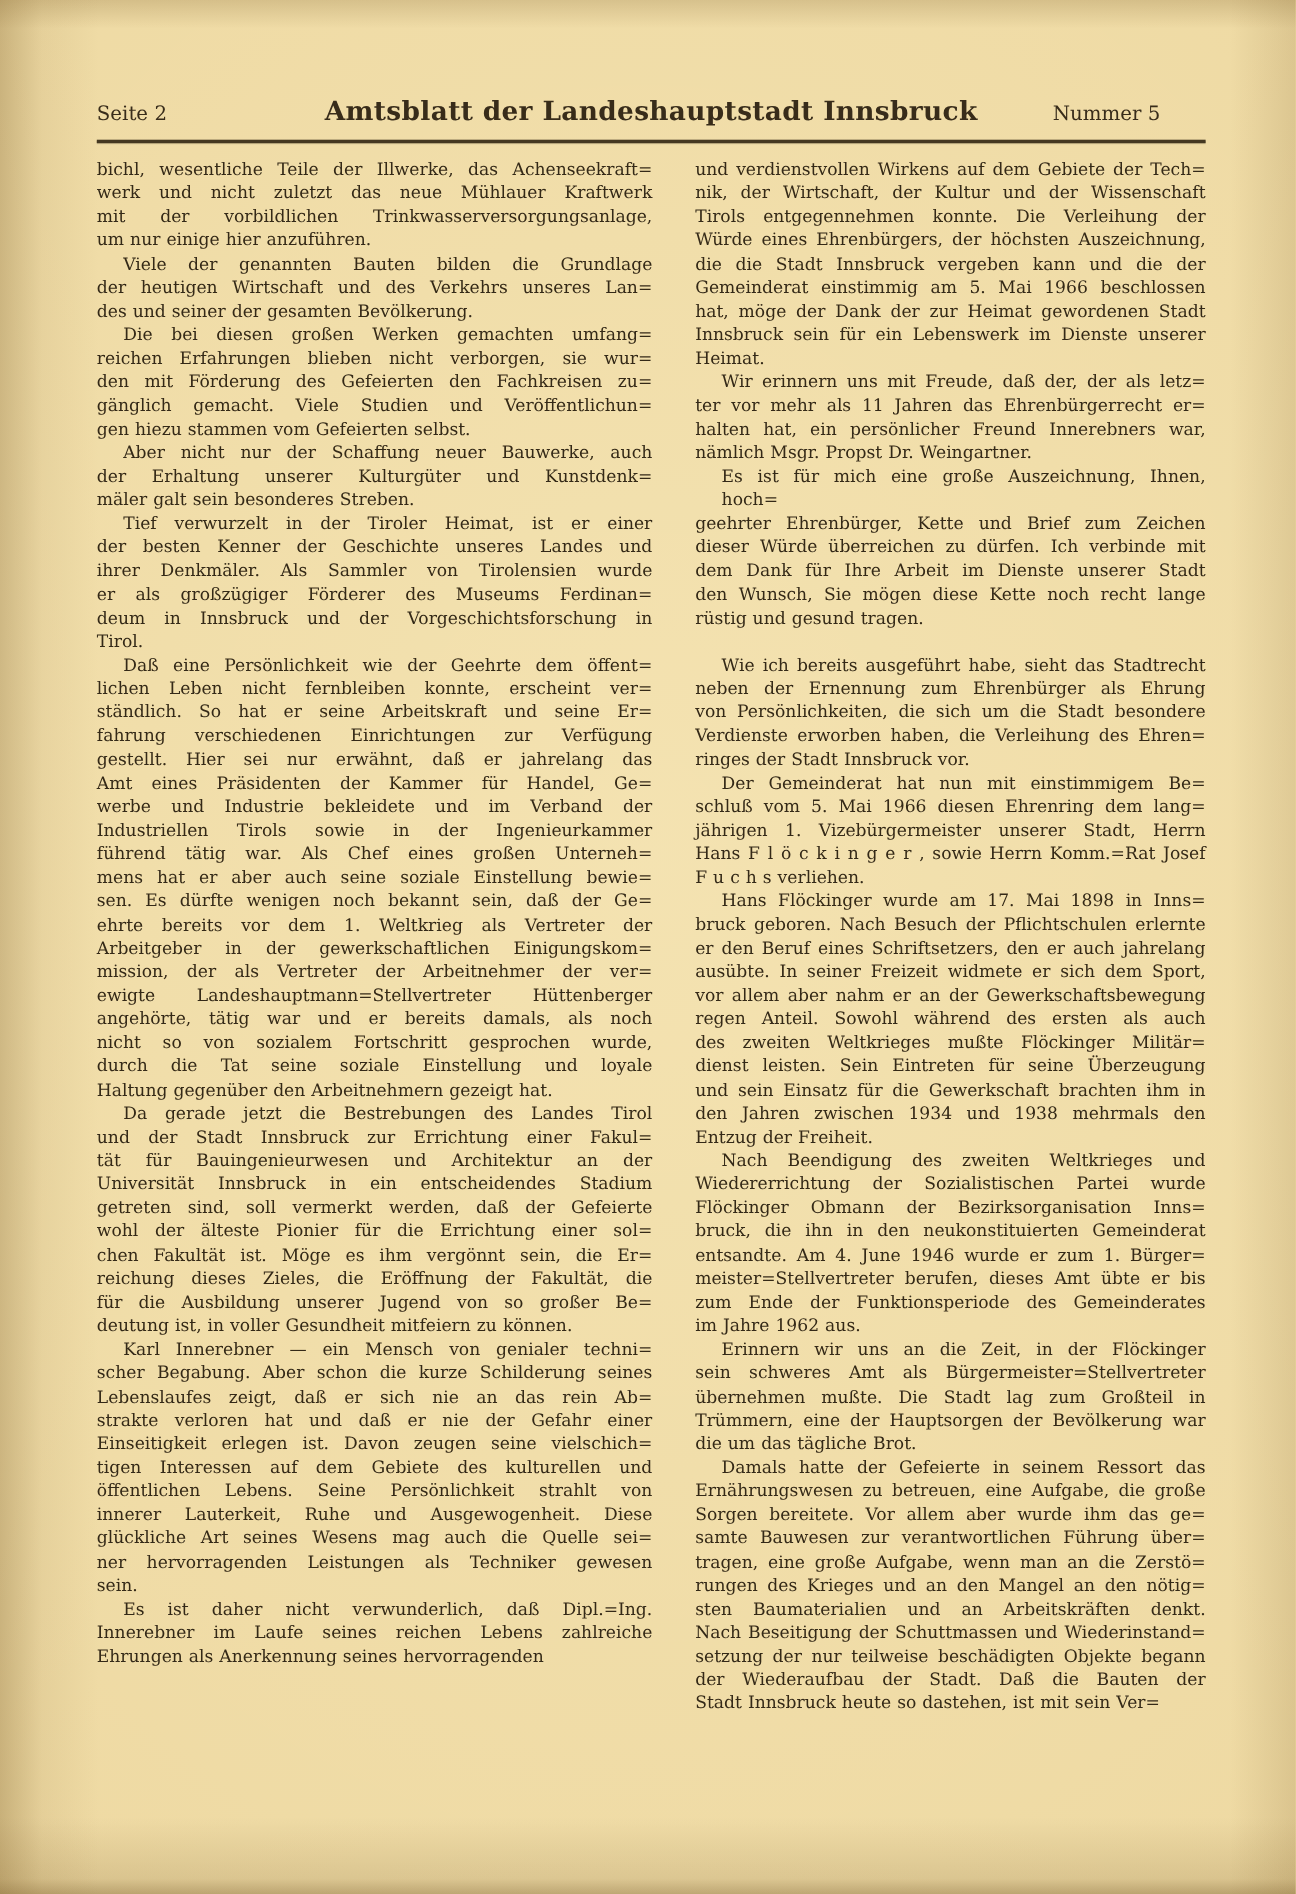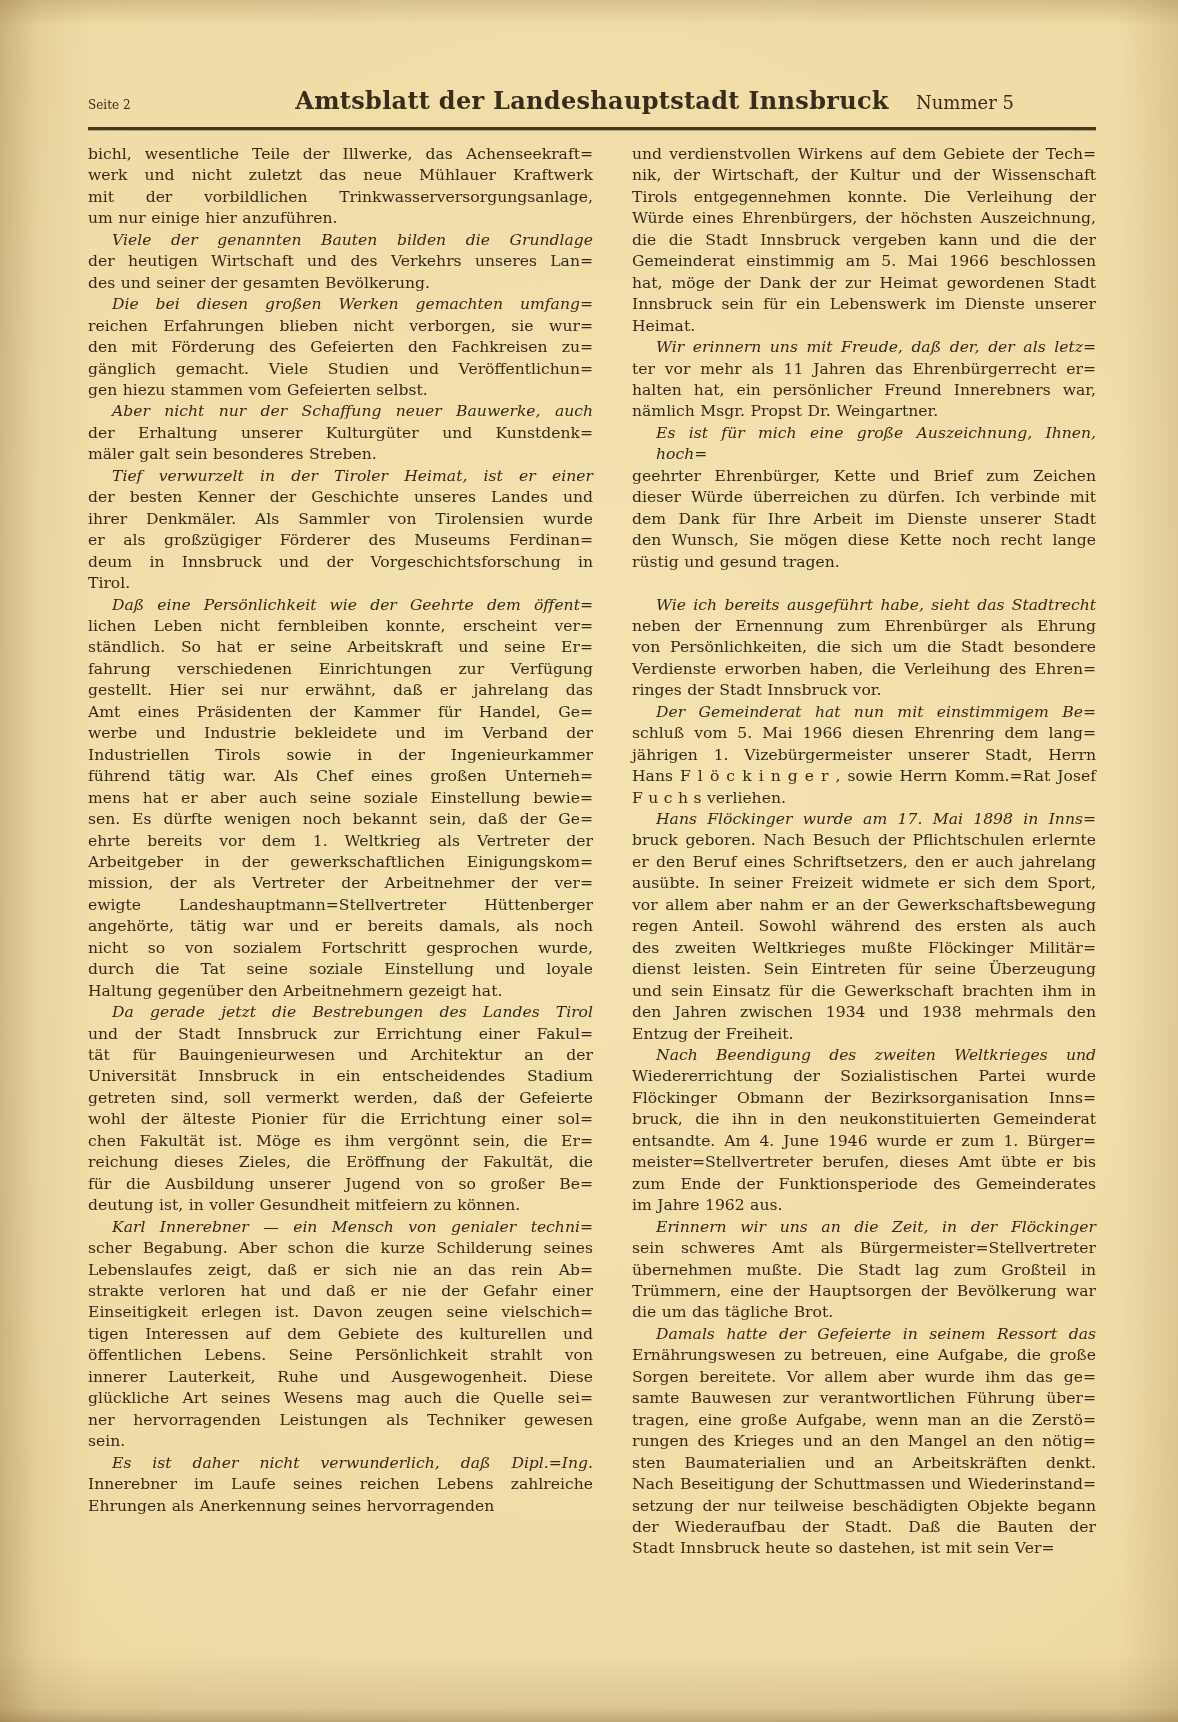--- a/index.html
+++ b/index.html
@@ -20,37 +20,37 @@
       linear-gradient(180deg, rgba(136,106,52,.28), rgba(0,0,0,0) 26px),
       linear-gradient(0deg, rgba(120,92,44,.45), rgba(120,92,44,.18) 14px, rgba(0,0,0,0) 70px),
       #eed9a2;
     color:#3a2d1b;
   }
   .inner{position:absolute;left:88px;right:82px;top:86px;}
   .page-header{
     display:flex;align-items:baseline;
     font-size:19px;color:#382c1a;
   }
-  .ph-left{width:180px;font-size:12px;}
+  .ph-left{width:180px;font-size:18px;}
   .ph-center{flex:1;text-align:center;font-weight:bold;font-size:24px;letter-spacing:.3px;}
-  .ph-right{width:180px;text-align:left;font-size:18px;}
+  .ph-right{width:180px;text-align:center;font-size:18px;}
   .rule{height:3px;background:#453821;margin-top:12px;box-shadow:0 1px 0 rgba(69,56,33,.35);}
   .cols{display:flex;margin-top:14px;gap:39px;}
   .col{font-size:15.6px;line-height:21.45px;color:#342917;}
   .col-left{width:505px;}
   .col-right{flex:1;}
   .para{margin:0;}
   .para.space-before{margin-top:21.45px;}
   .line{
     text-align:justify;
     text-align-last:justify;
     white-space:normal;
     word-spacing:.5px;
   }
-  .line.indent{padding-left:24px;font-style:italic;}
+  .line.indent{padding-left:24px;}
   .line.last{text-align-last:left;}
 </style>
 </head>
 <body>
 
 <div class="sheet">
   <div class="inner">
     <div class="page-header">
       <div class="ph-left">Seite 2</div>
       <div class="ph-center">Amtsblatt der Landeshauptstadt Innsbruck</div>

